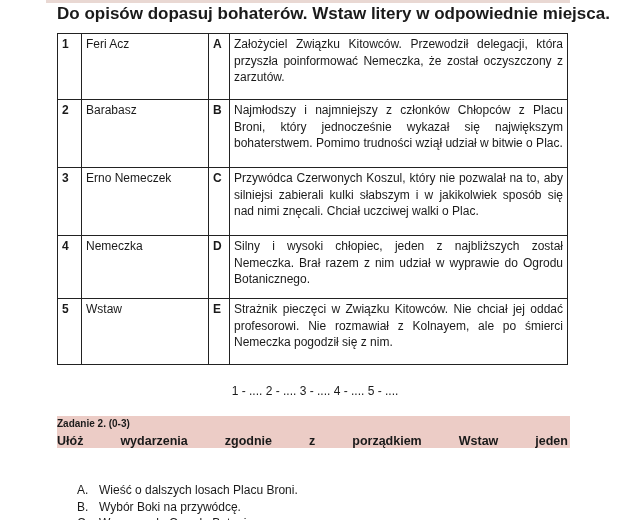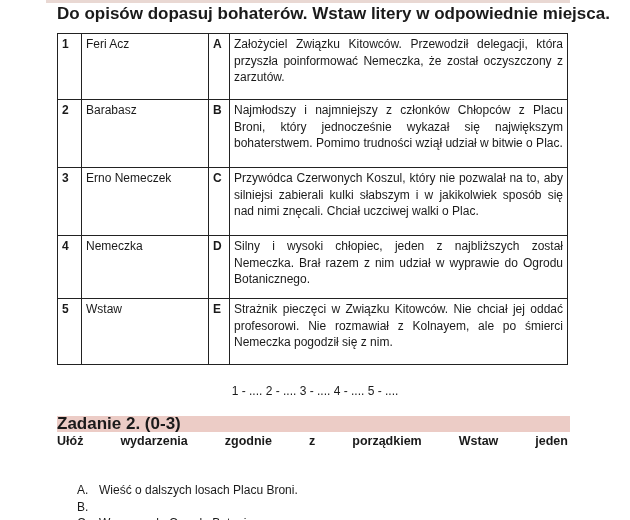--- a/index.html
+++ b/index.html
@@ -27,22 +27,22 @@
   .row1 td { height:61px; }
   .row2 td { height:63px; }
   .row3 td { height:63px; }
   .row4 td { height:58px; }
   .row5 td { height:61px; }
   .answers {
     position:absolute; left:0; width:630px; top:384px; text-align:center;
     font-size:12px; font-weight:normal;
   }
   .task-head {
-    position:absolute; left:57px; top:416px; width:513px; height:16px;
-    background:#ecccc6; font-size:17px; font-weight:bold; line-height:16px;
+    position:absolute; left:57px; top:416px; width:513px; height:32px;
+    background:#ecccc6; font-size:10px; font-weight:bold; line-height:16px;
   }
   .instr2 {
     position:absolute; left:57px; top:433px; width:511px; font-size:12.5px;
     font-weight:bold; line-height:17px; text-align:justify; text-align-last:left;
   }
   .instr2 .l1 { display:flex; justify-content:space-between; }
   ol.events {
     position:absolute; left:77px; top:482px; margin:0; padding:0; list-style:none;
     font-size:12px; line-height:16.5px;
   }
@@ -107,18 +107,19 @@
   </div>
 </div>
 
 <ol class="events">
   <li>
     <span class="lt">A.</span>
     <span>Wieść o dalszych losach Placu Broni.</span>
   </li>
   <li>
     <span class="lt">B.</span>
+    <span>Wybór Boki na przywódcę.</span>
   </li>
   <li>
     <span class="lt">C.</span>
     <span>Wyprawa do Ogrodu Botanicznego.</span>
   </li>
 </ol>
 
 </body></html>

